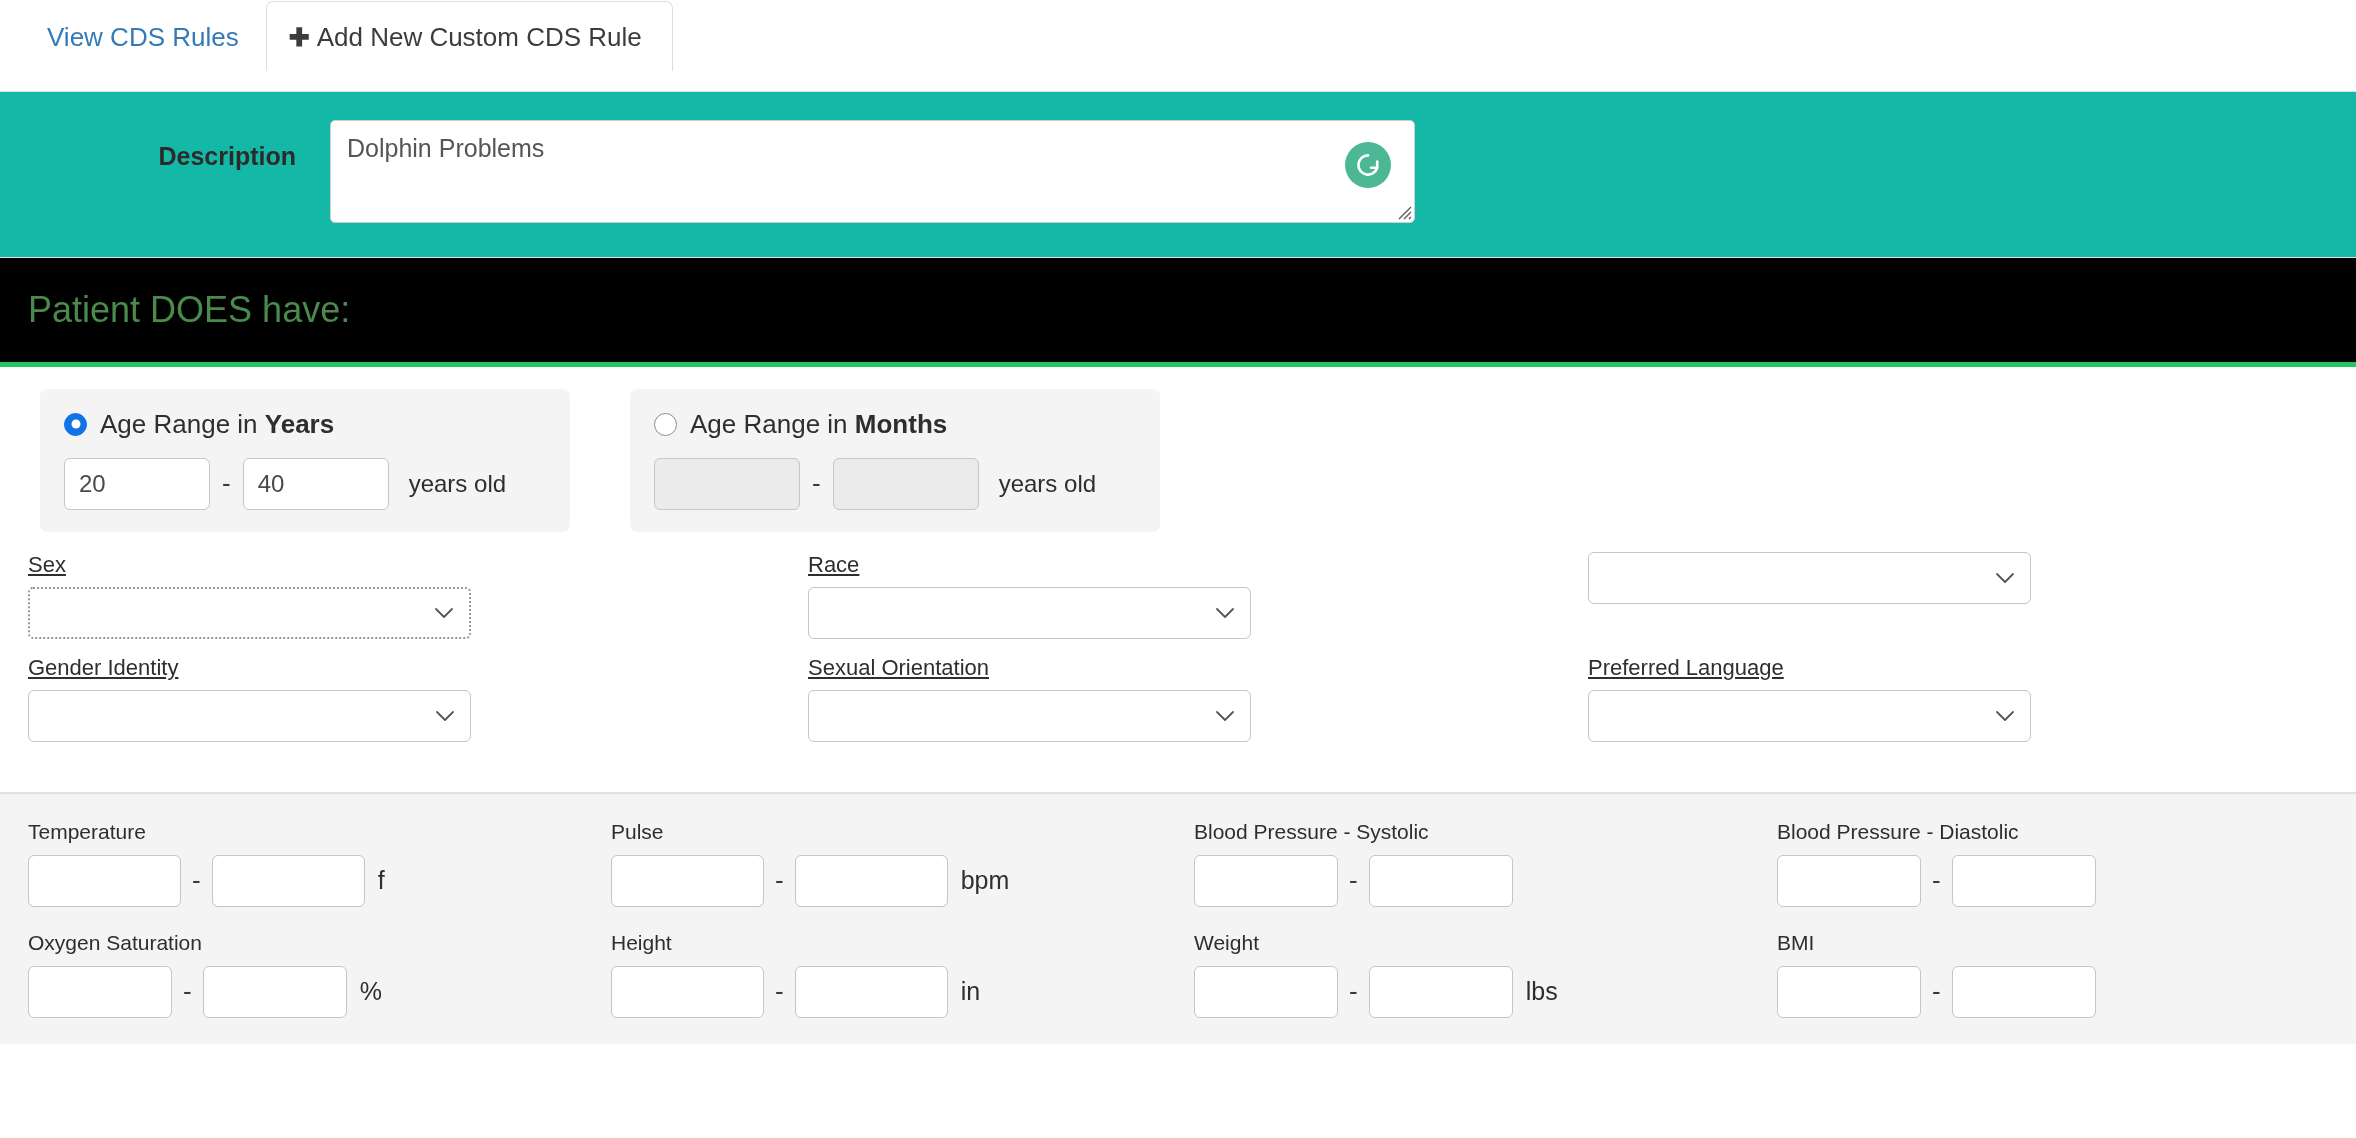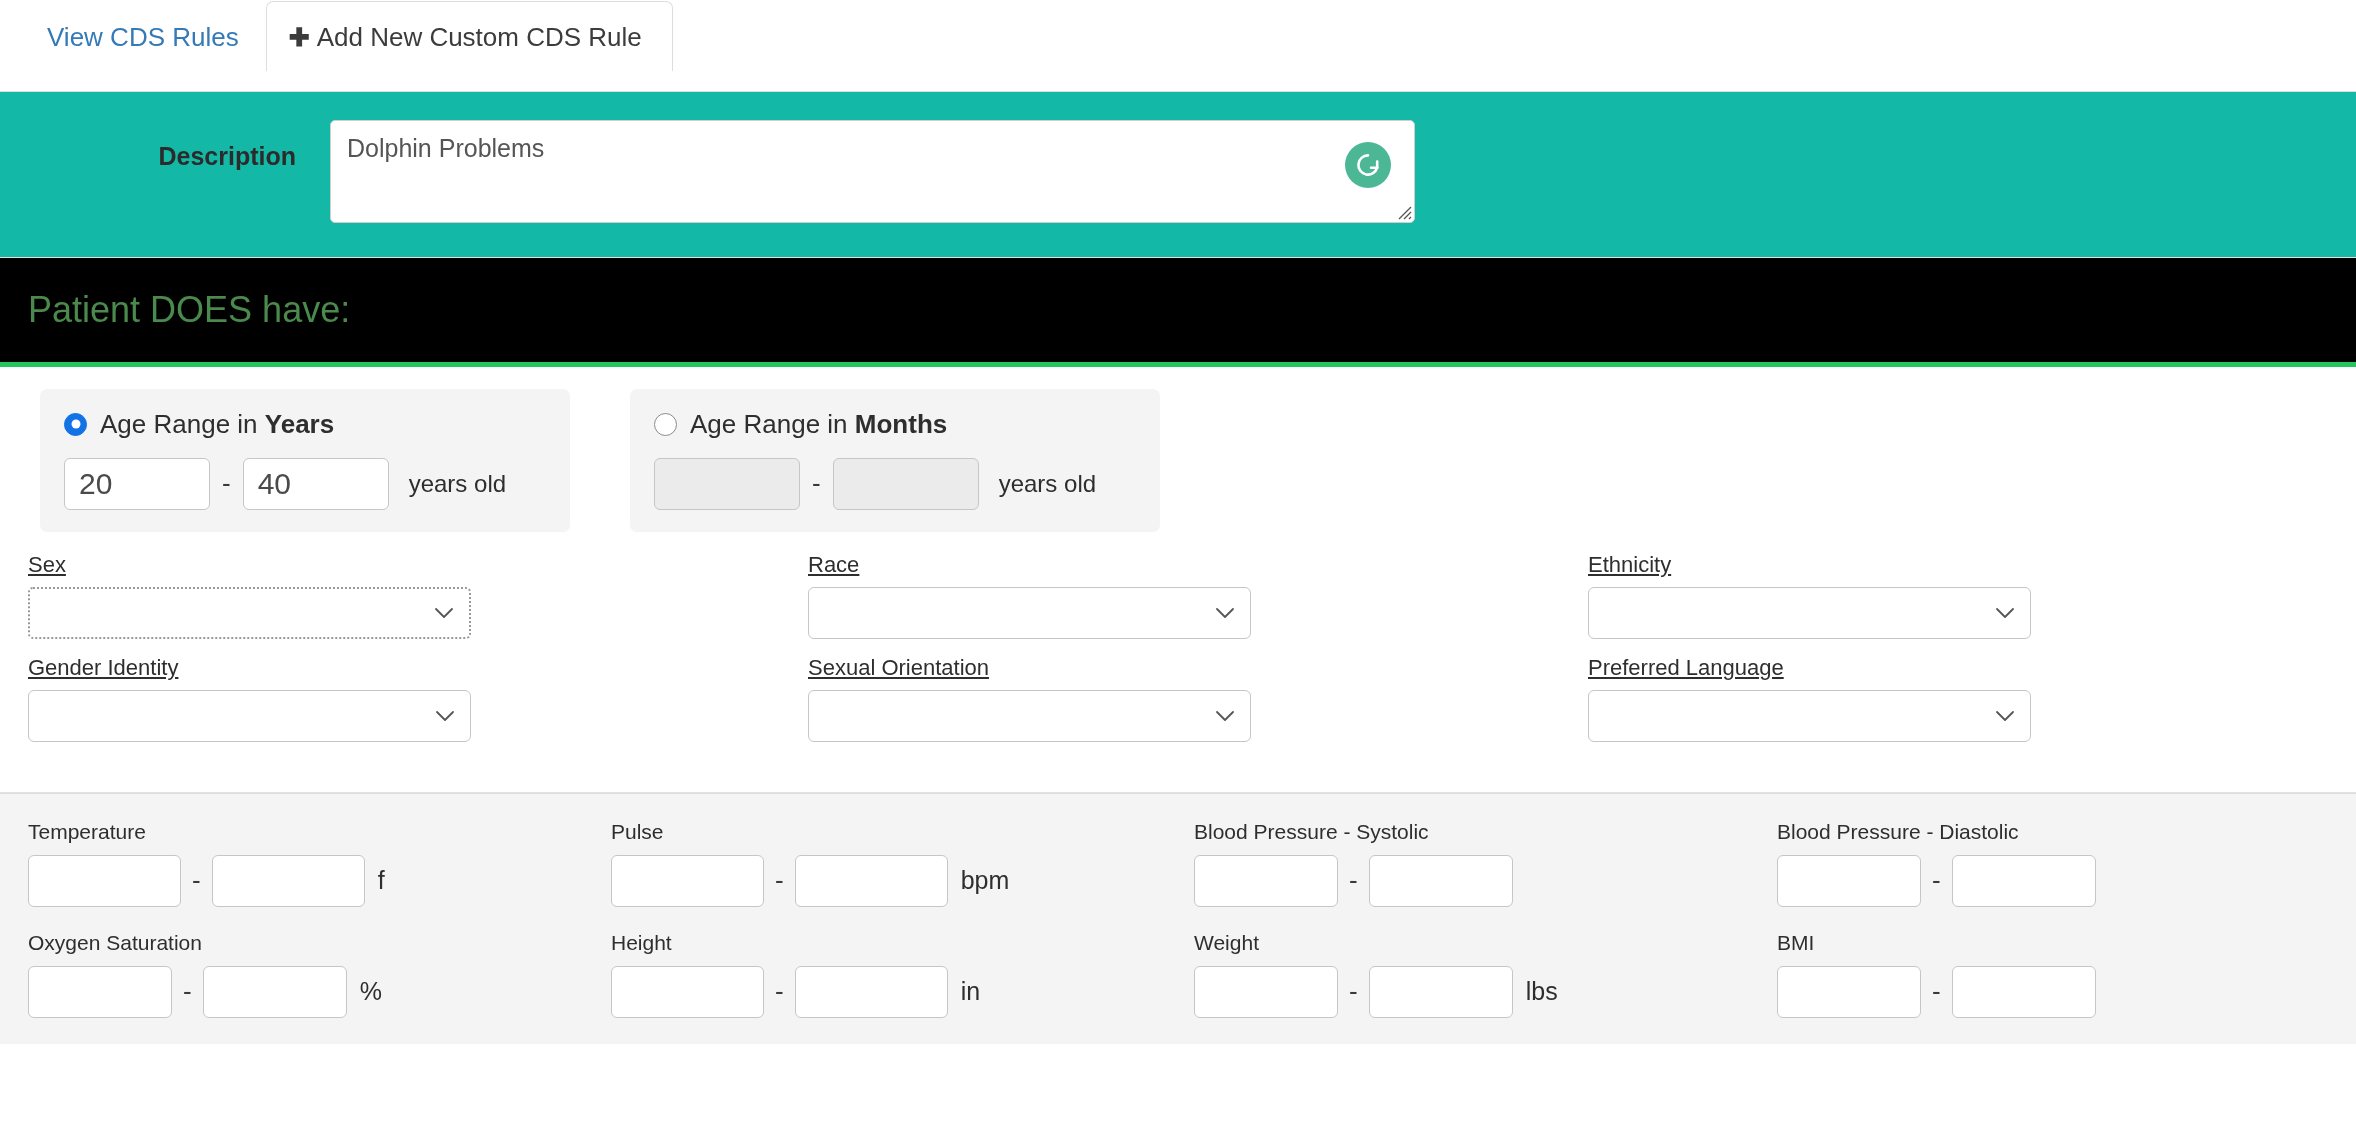--- a/index.html
+++ b/index.html
@@ -171,21 +171,21 @@
     align-items: center;
     gap: 10px;
   }
   .num-input {
     width: 146px;
     height: 52px;
     border: 1px solid #c6c6c6;
     border-radius: 6px;
     background: #ffffff;
     font-family: "Liberation Sans", sans-serif;
-    font-size: 30px;
+    font-size: 24px;
     color: #4a4a4a;
     padding: 0 14px;
     outline: none;
   }
   .num-input[disabled] { background: #ebebeb; color: #8a8a8a; }
   .dash { font-size: 26px; color: #3a3a3a; padding: 0 2px; }
   .unit { font-size: 24px; color: #2e2e2e; margin-left: 10px; }
 
   
   .dd-grid {
@@ -339,21 +339,20 @@
     <div class="dd-field">
       <span class="dd-label">Race</span>
       <div class="dd-select">
         <span></span>
         <svg class="dd-chevron" width="20" height="12" viewBox="0 0 20 12">
             <path d="M2 2 L10 10 L18 2" stroke="#555" stroke-width="1.8" fill="none" stroke-linecap="round" stroke-linejoin="round"></path>
           </svg>
       </div>
     </div>
     <div class="dd-field">
-      <span class="dd-label">Ethnicity</span>
       <div class="dd-select">
         <span></span>
         <svg class="dd-chevron" width="20" height="12" viewBox="0 0 20 12">
             <path d="M2 2 L10 10 L18 2" stroke="#555" stroke-width="1.8" fill="none" stroke-linecap="round" stroke-linejoin="round"></path>
           </svg>
       </div>
     </div>
 
     <div class="dd-field">
       <span class="dd-label">Gender Identity</span>

